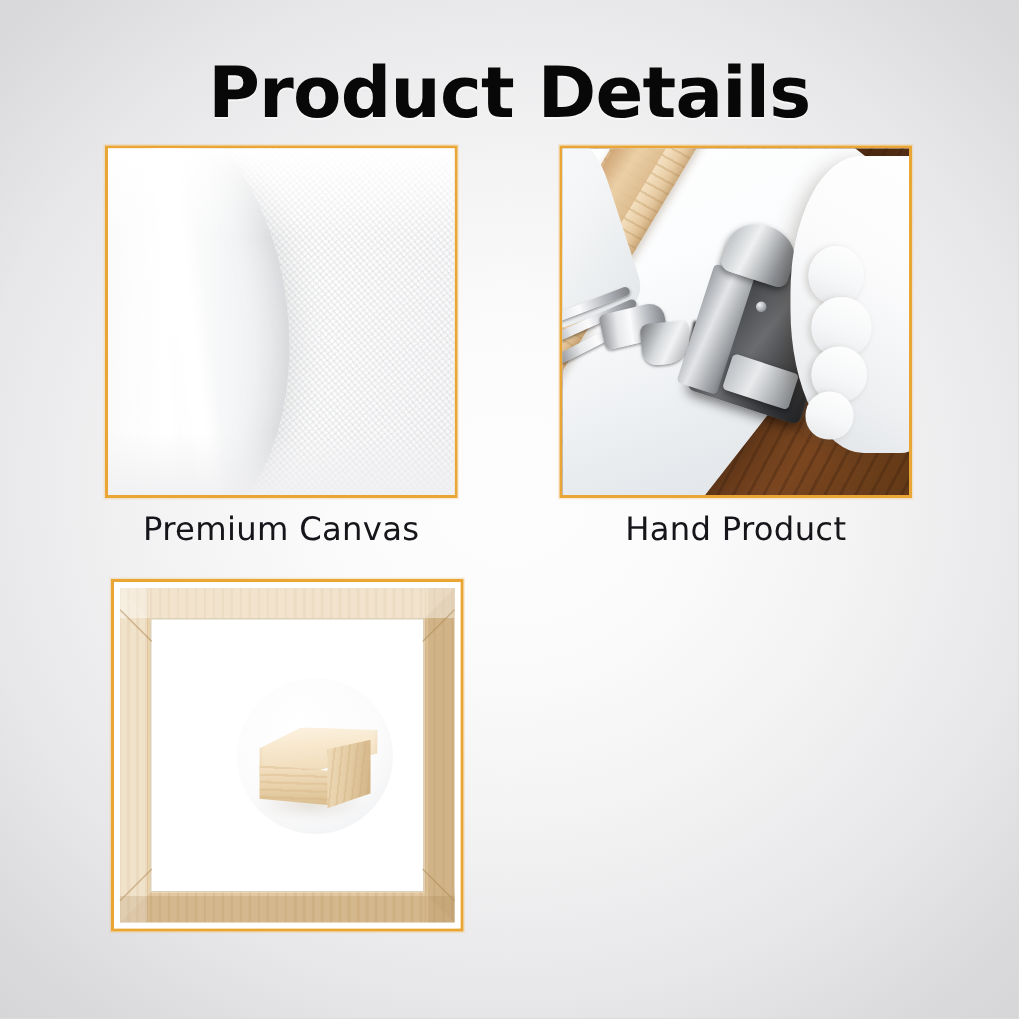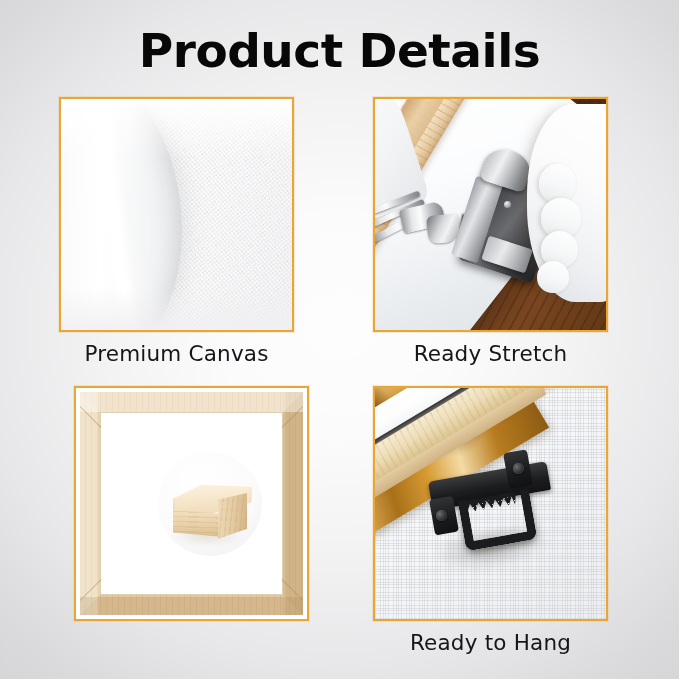--- a/index.html
+++ b/index.html
@@ -29,40 +29,40 @@
         #dadadc 86%,
         #d4d4d7 100%);
     overflow:hidden;
   }
 
   
   .title-wrap {
     position:absolute;
     top:14px; left:0; right:0;
     height:72px;
-    display:flex; align-items:center; justify-content:center;
+    display:flex; align-items:flex-end; justify-content:center;
   }
   .title {
     font-family:"DejaVu Sans", sans-serif;
     font-size:47px;
     font-weight:bold;
     letter-spacing:-0.5px;
     color:#080808;
     line-height:1;
     white-space:nowrap;
     text-shadow:0 1px 0 rgba(255,255,255,.55);
   }
 
   
   .grid {
     position:absolute;
     left:0; top:0; width:679px; height:679px;
   }
   .cell { position:absolute; }
-  .cell.c0 { left:59px;  top:97px;  }
+  .cell.c0 { left:70px;  top:97px;  }
   .cell.c1 { left:373px; top:97px;  }
   .cell.c2 { left:74px;  top:386px; }
   .cell.c3 { left:373px; top:386px; }
 
   .photo {
     position:relative;
     width:235px; height:235px;
     border:2px solid #e9a635;
     background:#fff;
     overflow:hidden;
@@ -506,21 +506,21 @@
             <div class="gun-foot"></div>
             <div class="gun-screw"></div>
             <div class="hand"></div>
             <div class="finger f1"></div>
             <div class="finger f2"></div>
             <div class="finger f3"></div>
             <div class="finger f4"></div>
           </div>
         </div>
       </div>
-      <div class="caption">Ready Stretch</div>
+      <div class="caption">Hand Product</div>
     </div>
 
     <div class="cell c2">
       <div class="photo">
         <div class="inner">
           <div class="woodframe">
             <div class="frame"></div>
             <div class="grain"></div>
             <div class="bevel"></div>
             <div class="mitre m1"></div>
@@ -531,40 +531,15 @@
               <div class="corner-shadow"></div>
               <div class="corner-top"></div>
               <div class="corner-front"></div>
               <div class="corner-side"></div>
             </div>
           </div>
         </div>
       </div>
     </div>
 
-    <div class="cell c3">
-      <div class="photo">
-        <div class="inner">
-          <div class="hanger">
-            <div class="back"></div>
-            <div class="art"></div>
-            <div class="edge"></div>
-            <div class="edge-dark"></div>
-            <div class="woodbar"></div>
-            <div class="woodbar2"></div>
-            <div class="castshadow"></div>
-            <div class="plate">
-              <div class="bar-h"></div>
-              <div class="teeth"></div>
-              <div class="loop"></div>
-              <div class="tab left"></div>
-              <div class="tab right"></div>
-              <div class="screw s1"></div>
-              <div class="screw s2"></div>
-            </div>
-          </div>
-        </div>
-      </div>
-      <div class="caption">Ready to Hang</div>
-    </div>
 
   </div>
 </div>
 
 </body></html>

